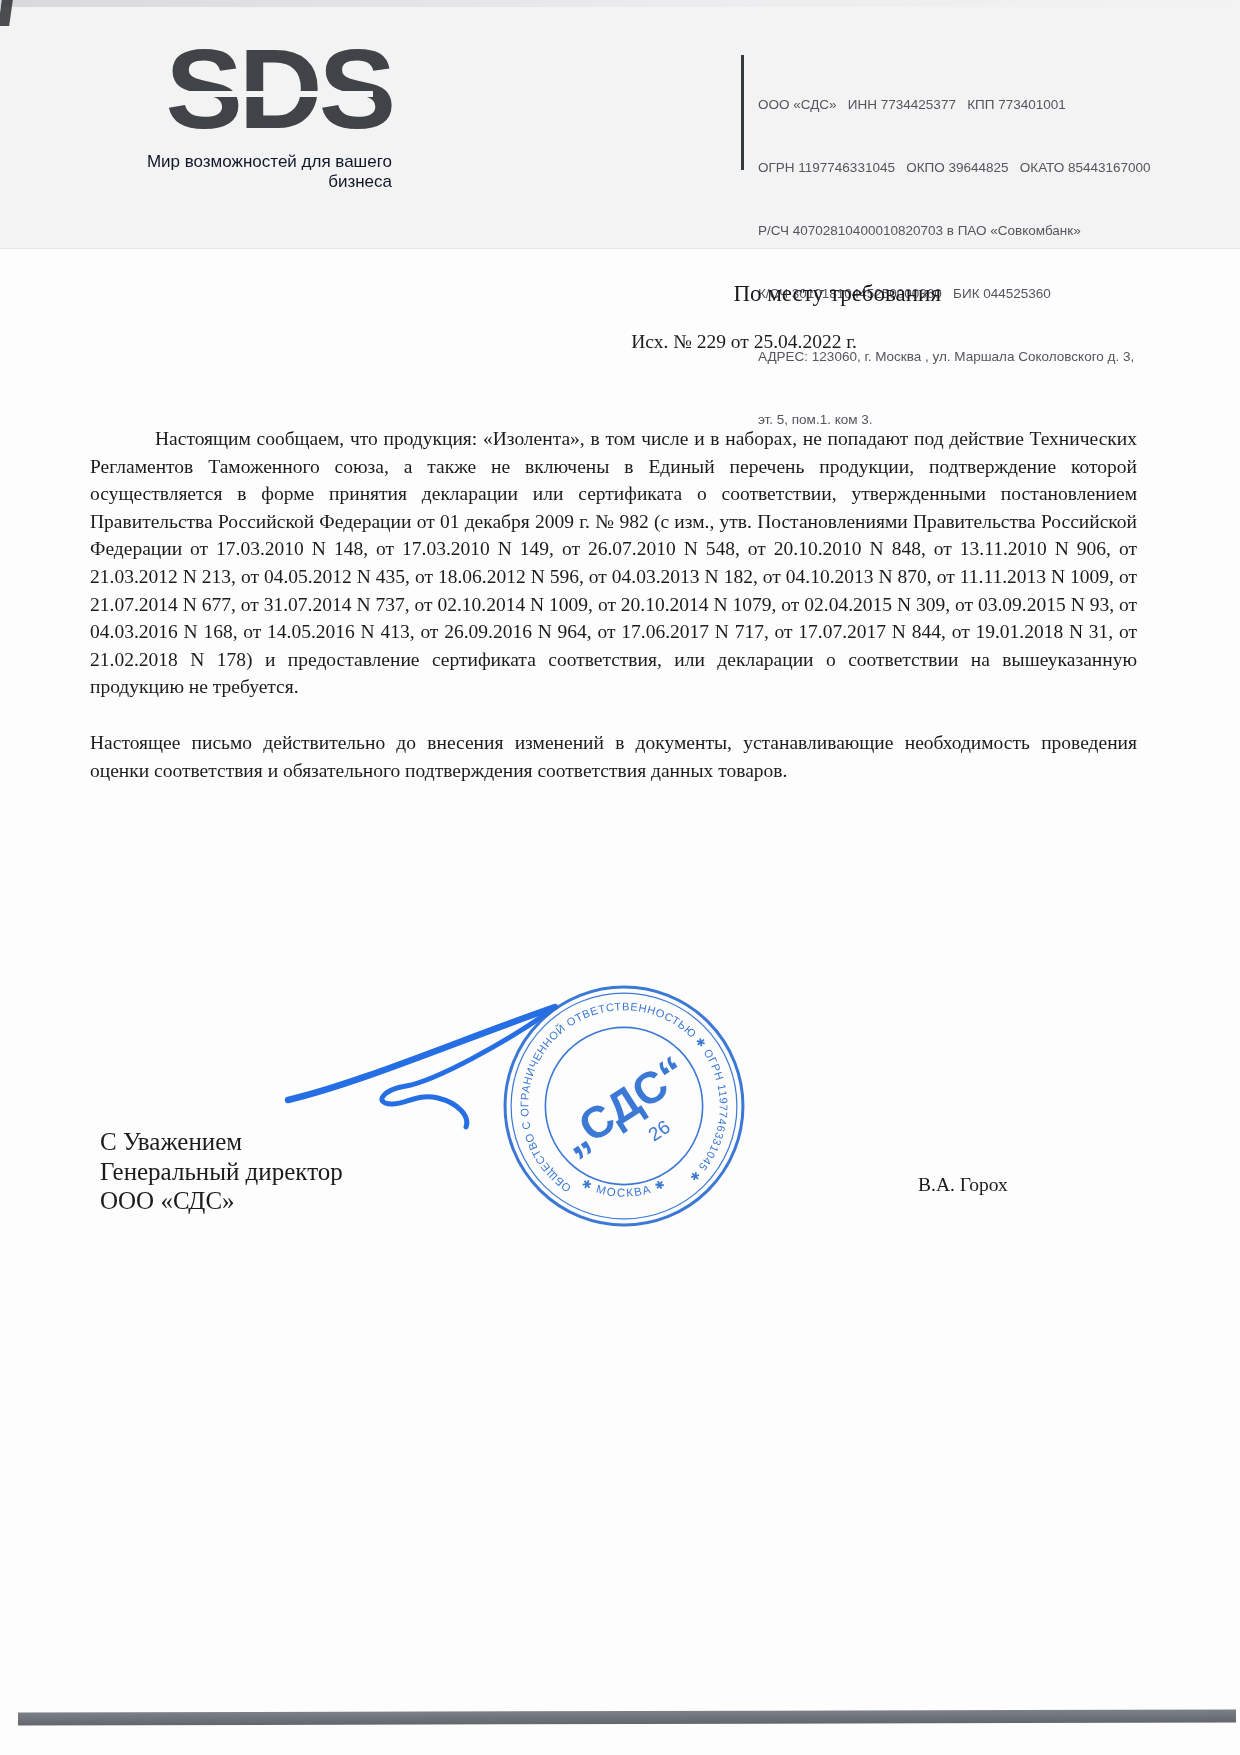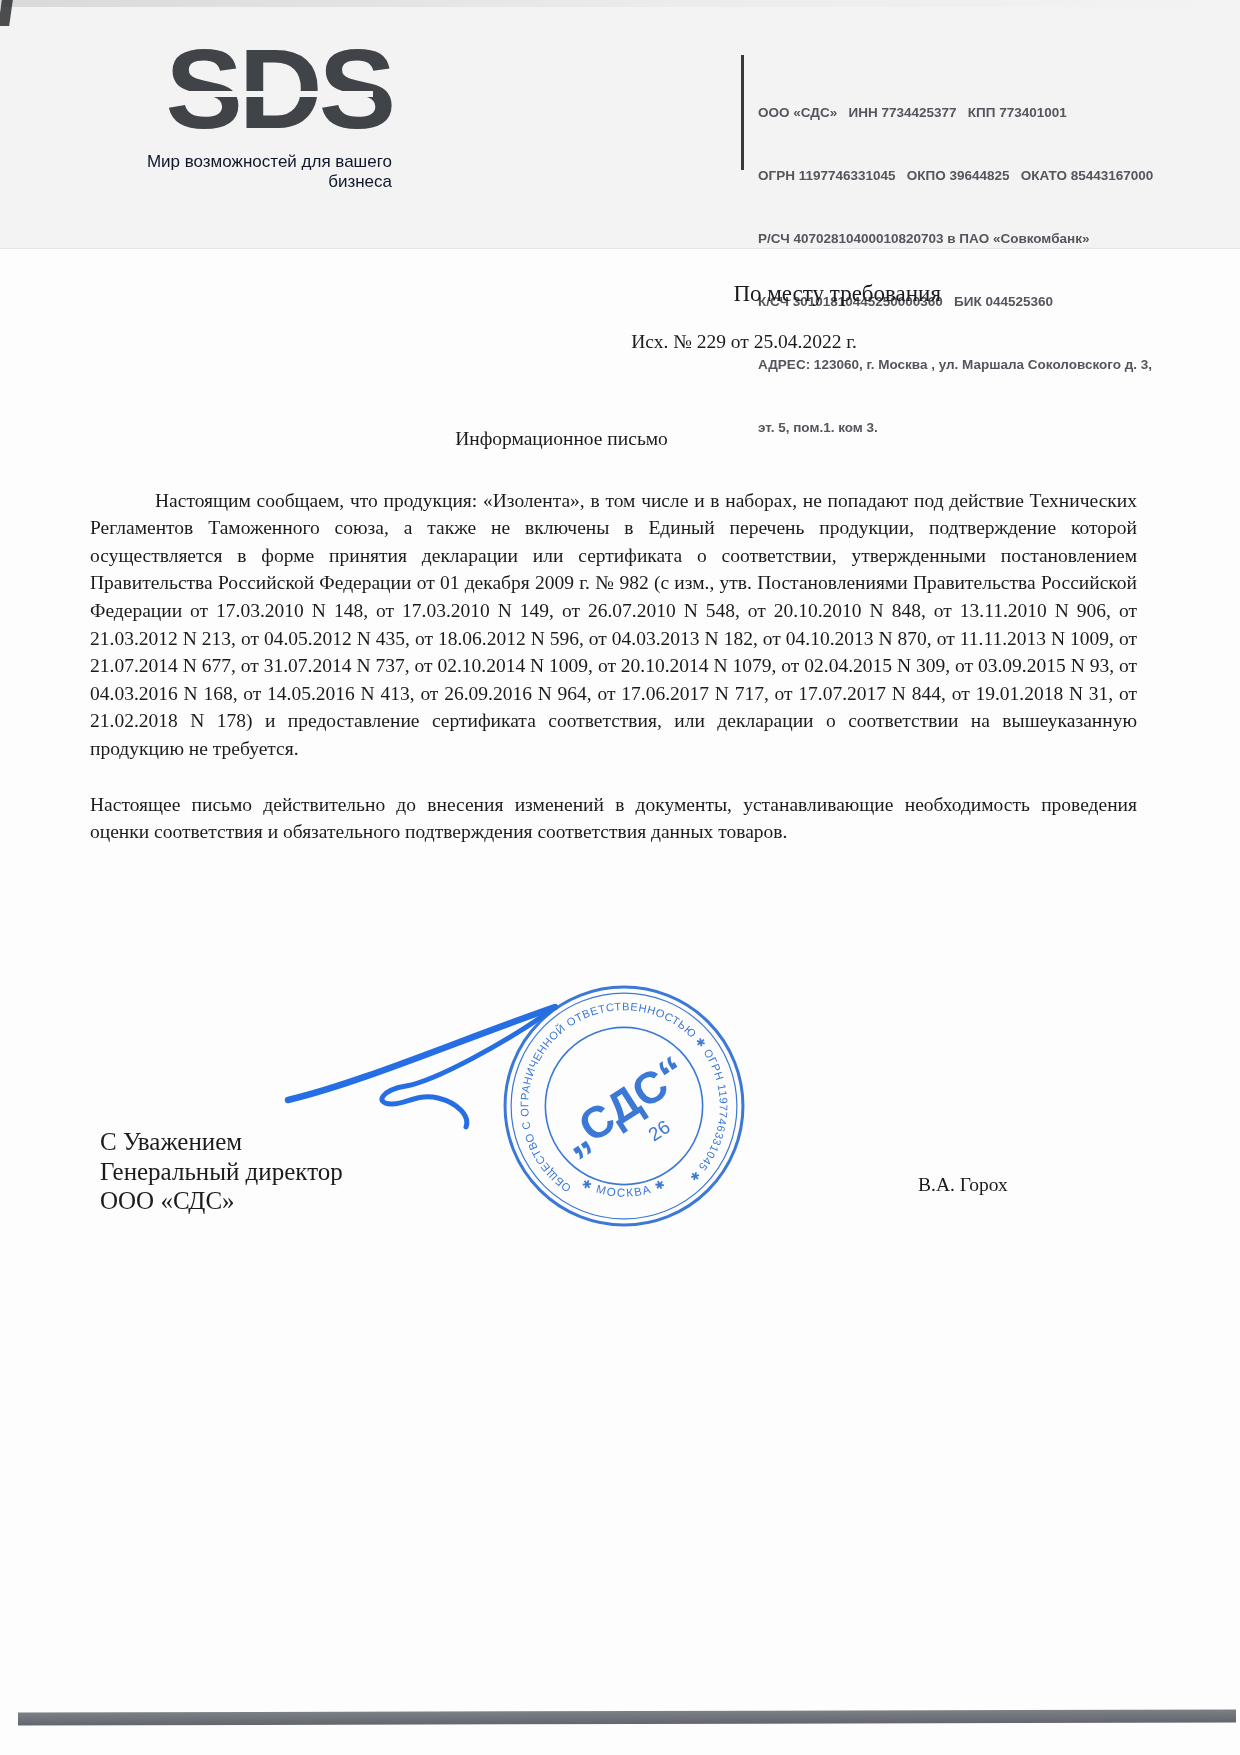--- a/index.html
+++ b/index.html
@@ -42,25 +42,24 @@
     margin-top:8px;
     font-family:"Liberation Sans", sans-serif;
     font-size:17px;color:#0f172a;
   }
   
   .header-divider{
     position:absolute;left:741px;top:55px;width:3px;height:115px;
     background:#36393d;
   }
   .company-details{
-    position:absolute;left:758px;top:60px;width:430px;
+    position:absolute;left:758px;top:52px;width:430px;
     font-family:"Liberation Sans", sans-serif;
     font-size:13.5px;line-height:21px;color:#53565c;
     white-space:pre-wrap;
-    font-weight:bold;
   }
   
   .recipient-line{
     position:absolute;left:0;top:281px;width:1024px;
     text-align:right;padding-right:83px;box-sizing:border-box;
     font-size:23px;
   }
   .reference-line{
     position:absolute;left:0;top:331px;width:1060px;
     text-align:right;padding-right:203px;box-sizing:border-box;
@@ -116,21 +115,20 @@
     <div>Р/СЧ 40702810400010820703 в ПАО «Совкомбанк»</div>
     <div>К/СЧ 30101810445250000360   БИК 044525360</div>
     <div>АДРЕС: 123060, г. Москва , ул. Маршала Соколовского д. 3,</div>
     <div>эт. 5, пом.1. ком 3.</div>
   </div>
 
   <div class="recipient-line">По месту требования</div>
   <div class="reference-line">Исх. № 229 от 25.04.2022 г.</div>
 
   <div class="content">
-    <h1 class="letter-title">Информационное письмо</h1>
     <p class="para1">Настоящим сообщаем, что продукция: «Изолента», в том числе и в наборах, не попадают под действие Технических Регламентов Таможенного союза, а также не включены в Единый перечень продукции, подтверждение которой осуществляется в форме принятия декларации или сертификата о соответствии, утвержденными постановлением Правительства Российской Федерации от 01 декабря 2009 г. № 982 (с изм., утв. Постановлениями Правительства Российской Федерации от 17.03.2010 N 148, от 17.03.2010 N 149, от 26.07.2010 N 548, от 20.10.2010 N 848, от 13.11.2010 N 906, от 21.03.2012 N 213, от 04.05.2012 N 435, от 18.06.2012 N 596, от 04.03.2013 N 182, от 04.10.2013 N 870, от 11.11.2013 N 1009, от 21.07.2014 N 677, от 31.07.2014 N 737, от 02.10.2014 N 1009, от 20.10.2014 N 1079, от 02.04.2015 N 309, от 03.09.2015 N 93, от 04.03.2016 N 168, от 14.05.2016 N 413, от 26.09.2016 N 964, от 17.06.2017 N 717, от 17.07.2017 N 844, от 19.01.2018 N 31, от 21.02.2018 N 178) и предоставление сертификата соответствия, или декларации о соответствии на вышеуказанную продукцию не требуется.</p>
     <p class="para2">Настоящее письмо действительно до внесения изменений в документы, устанавливающие необходимость проведения оценки соответствия и обязательного подтверждения соответствия данных товаров.</p>
   </div>
 
   <div class="sig-block">
     <div>С Уважением</div>
     <div>Генеральный директор</div>
     <div>ООО «СДС»</div>
   </div>
   <div class="sig-name">В.А. Горох</div>

